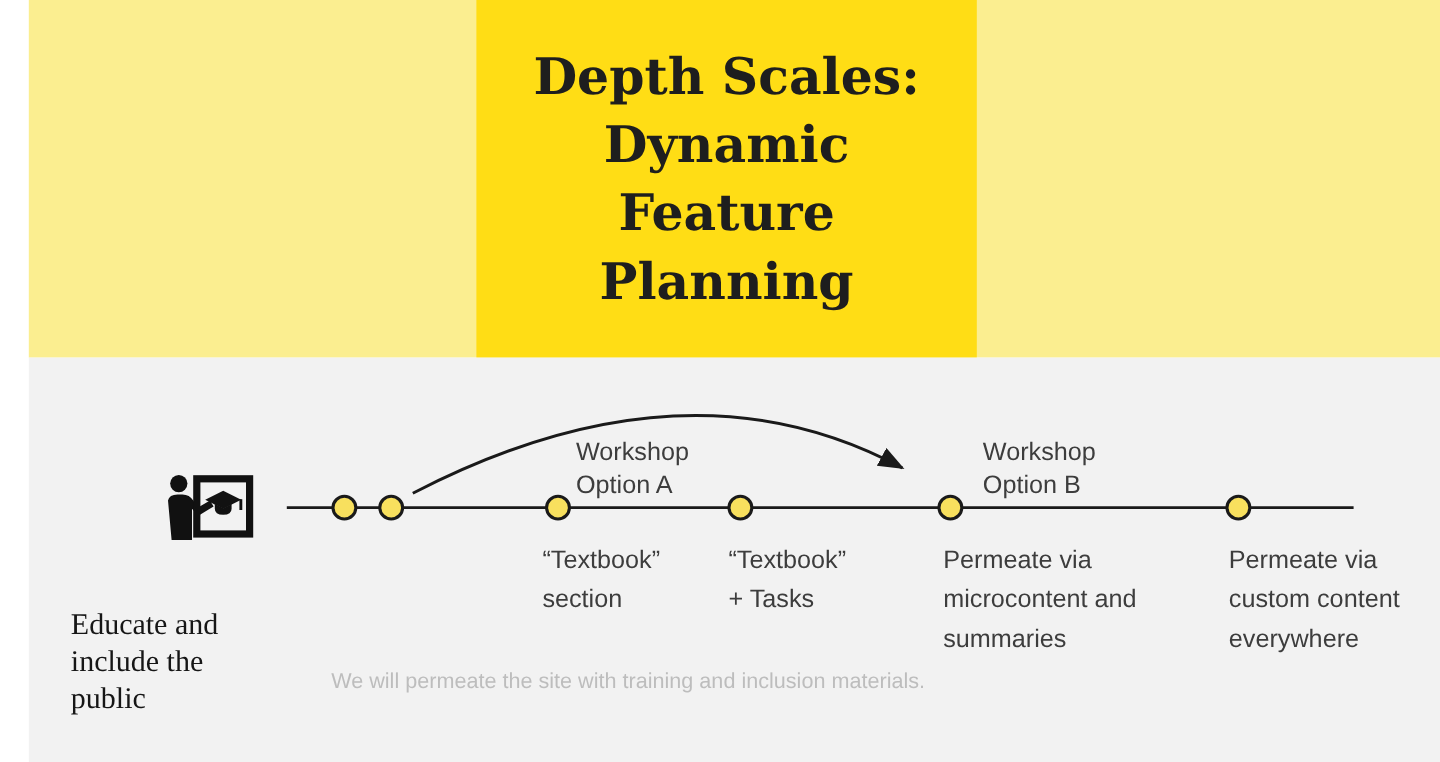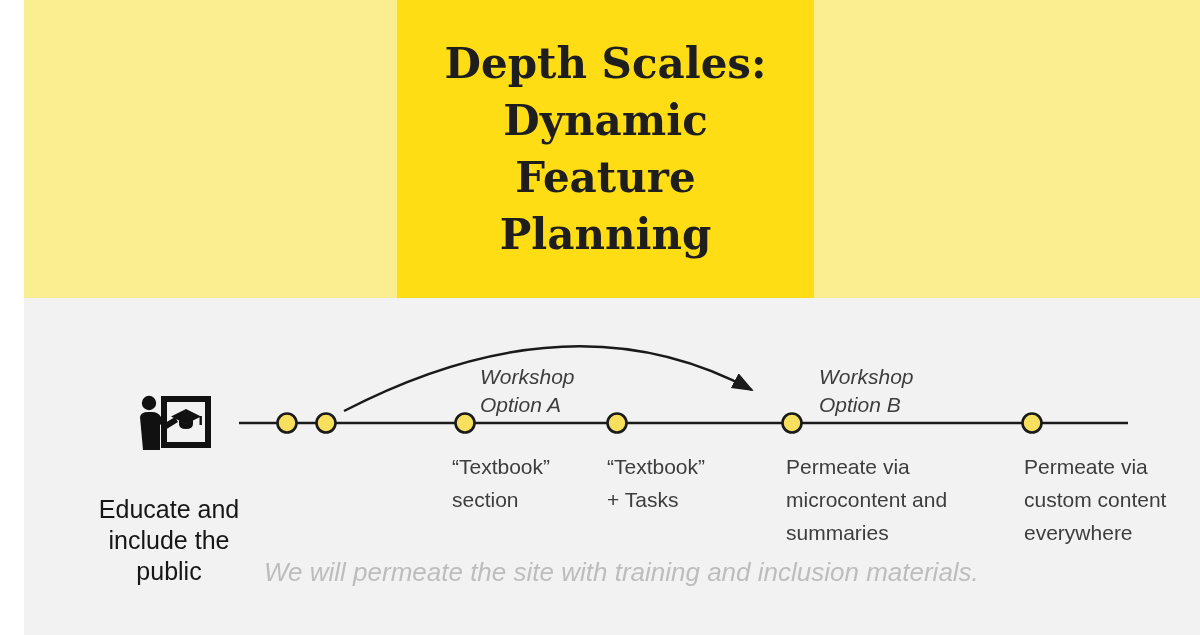--- a/index.html
+++ b/index.html
@@ -15,34 +15,34 @@
   .title-box{position:absolute;left:373px;top:0;width:417px;height:298px;background:var(--header-center);
     display:flex;align-items:center;justify-content:center;}
   .page-title{font-family:"DejaVu Serif","Liberation Serif",serif;font-weight:700;font-size:42px;
     line-height:57px;color:#1E1E1E;text-align:center;white-space:pre-line;letter-spacing:0;}
 
   
   .diagram-area{position:absolute;left:0;top:298px;width:1200px;height:337px;background:var(--body-bg);}
   .overlay-svg{position:absolute;left:0;top:-298px;width:1200px;height:635px;pointer-events:none;}
 
   .edu-icon{position:absolute;left:114px;top:97px;width:74px;height:58px;}
-  .edu-caption{position:absolute;left:35px;top:196px;width:220px;
-    font-family:Liberation Sans, sans-serif;font-size:25px;line-height:31px;
-    color:#161616;white-space:pre-line;text-align:center;}
+  .edu-caption{position:absolute;left:35px;top:207px;width:220px;
+    font-family:Liberation Serif, serif;font-size:25px;line-height:31px;
+    color:#161616;white-space:pre-line;}
 
-  .annotation{position:absolute;font-style:italic;font-size:21px;line-height:28px;
+  .annotation{position:absolute;font-size:21px;line-height:28px;
     color:var(--label-gray);white-space:pre-line;}
   .annotation.a{left:456px;top:65px;}
   .annotation.b{left:795px;top:65px;}
 
   .node-label{position:absolute;top:152px;font-size:21px;line-height:33px;
     color:var(--label-gray);white-space:pre-line;}
   .nl-0{left:255px;} .nl-1{left:428px;} .nl-2{left:583px;} .nl-3{left:762px;} .nl-4{left:1000px;}
 
-  .footnote{position:absolute;left:240px;top:259px;font-style:italic;font-size:26px;
+  .footnote{position:absolute;left:252px;top:259px;font-size:18px;
     color:var(--muted-gray);}
 </style>
 </head>
 <body>
 
 <div class="stage">
 
   <header class="header-band">
     <div class="title-box">
       <h1 class="page-title">Depth Scales:

